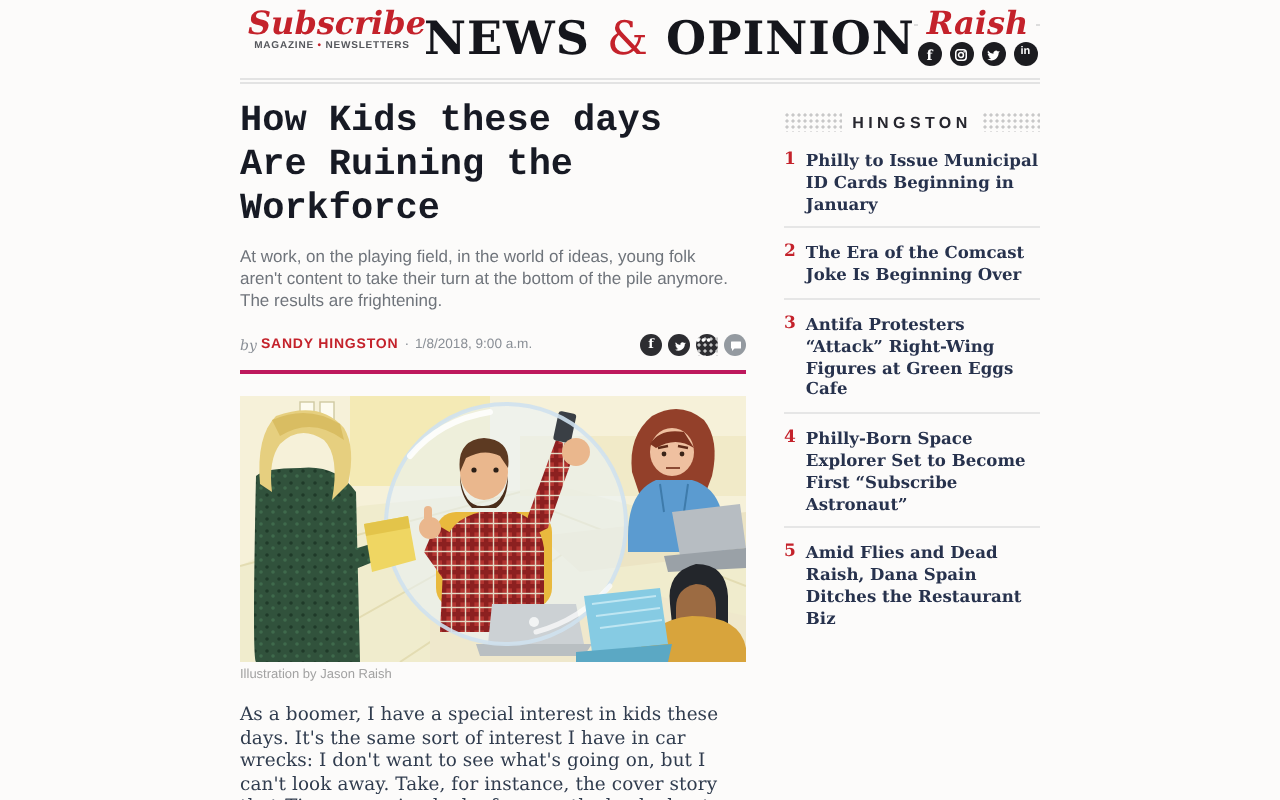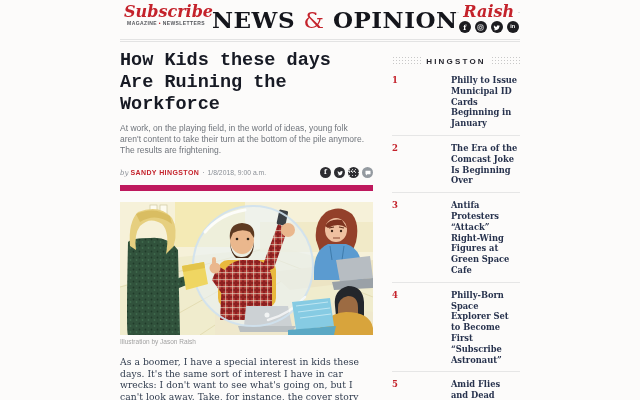--- a/index.html
+++ b/index.html
@@ -57,21 +57,21 @@
   .sidebar { width:128px; }
 
   .headline {
     font-family:Liberation Mono, monospace; font-weight:700; font-size:18.5px;
     line-height:22px; color:#171a24; margin:2px 0 7px;
   }
   .dek { font-size:8.5px; line-height:11px; color:#6f747b; margin-bottom:11px; padding-right:4px; }
 
   .byline-row {
     display:flex; align-items:center; padding-bottom:7px; margin-bottom:11px;
-    border-bottom:6px solid #be185d;
+    border-bottom:2px solid #be185d;
   }
   .by-prefix { font-family:"DejaVu Serif", serif; font-style:italic; font-size:7px; color:#8a8f96; margin-right:2px; }
   .author { font-size:7px; font-weight:bold; letter-spacing:0.4px; color:var(--accent); }
   .b-sep { font-size:7px; color:#8a8f96; margin:0 3px; }
   .date { font-size:6.8px; color:#8a8f96; }
 
   .share-row { margin-left:auto; display:flex; gap:3px; }
   .share-icon {
     width:11px; height:11px; border-radius:50%; background:#2d2d31;
     display:flex; align-items:center; justify-content:center; cursor:pointer;
@@ -97,21 +97,21 @@
     background-size:3px 3px;
   }
   .trending-title {
     font-size:8px; font-weight:bold; letter-spacing:2.2px; color:#26262e; white-space:nowrap;
   }
   .t-item { display:flex; gap:5px; padding:7px 0 6px; border-bottom:1px solid #e6e6e6; cursor:pointer; }
   .t-item:last-child { border-bottom:none; }
   .t-rank { font-family:"DejaVu Serif", serif; font-weight:bold; font-size:8.5px; color:var(--accent); line-height:11px; }
   .t-title {
     font-family:"DejaVu Serif", serif; font-weight:700; font-size:8.3px;
-    line-height:10.8px; color:#27324d;margin-left:48px;
+    line-height:10.8px; color:#27324d;
   }
 </style>
 </head>
 <body>
 
 <div class="page">
 
   <div class="hdr">
     <div class="hdr-left">
       <div class="flank">
@@ -293,21 +293,21 @@
       <div class="t-item">
         <span class="t-rank">1</span>
         <span class="t-title">Philly to Issue Municipal ID Cards Beginning in January</span>
       </div>
       <div class="t-item">
         <span class="t-rank">2</span>
         <span class="t-title">The Era of the Comcast Joke Is Beginning Over</span>
       </div>
       <div class="t-item">
         <span class="t-rank">3</span>
-        <span class="t-title">Antifa Protesters “Attack” Right-Wing Figures at Green Space Cafe</span>
+        <span class="t-title">Antifa Protesters “Attack” Right-Wing Figures at Green Eggs Cafe</span>
       </div>
       <div class="t-item">
         <span class="t-rank">4</span>
         <span class="t-title">Philly-Born Space Explorer Set to Become First “Subscribe Astronaut”</span>
       </div>
       <div class="t-item">
         <span class="t-rank">5</span>
         <span class="t-title">Amid Flies and Dead Raish, Dana Spain Ditches the Restaurant Biz</span>
       </div>
     </div>

